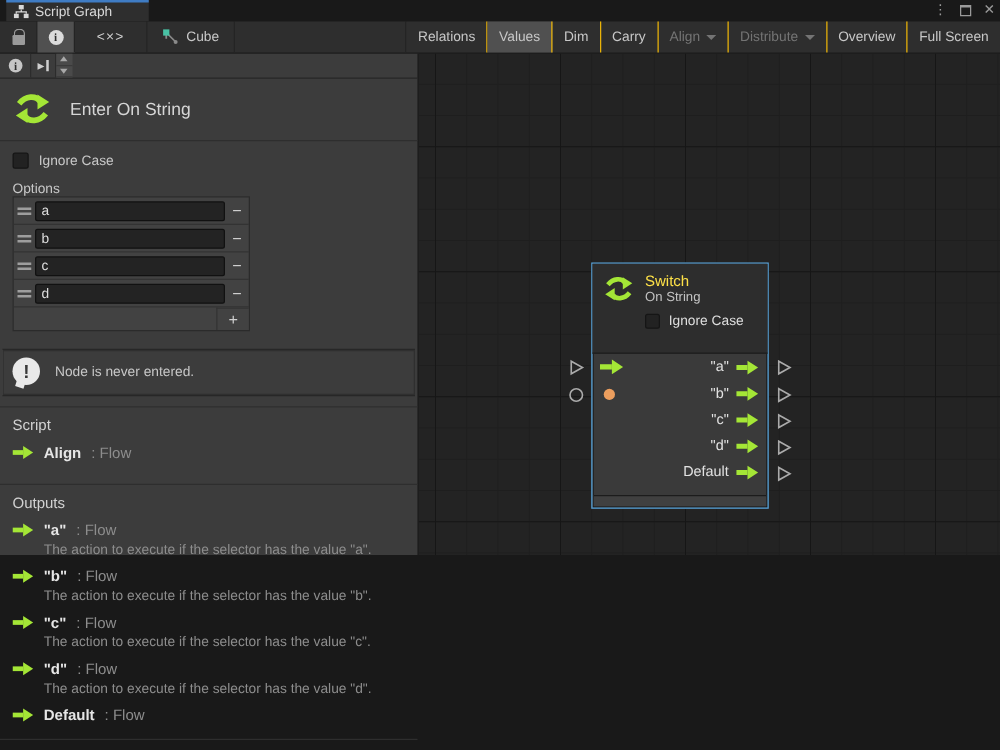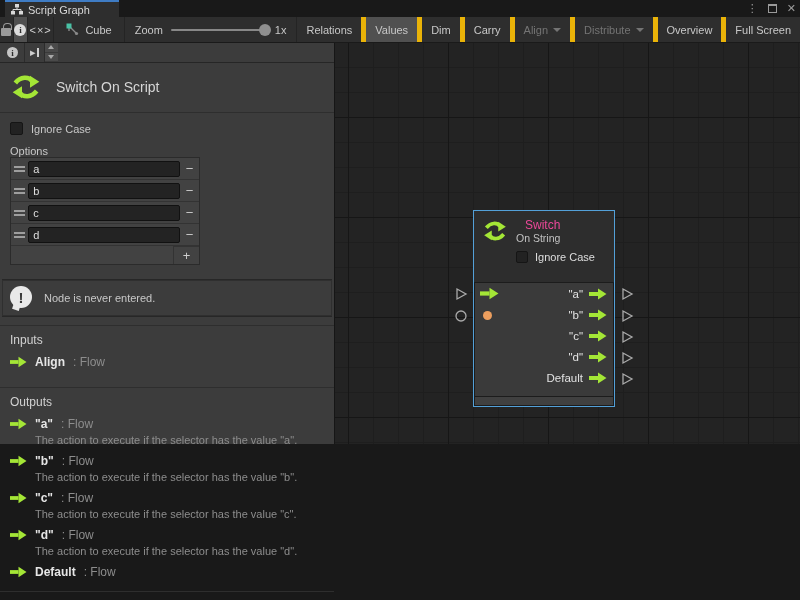--- a/index.html
+++ b/index.html
@@ -17,21 +17,21 @@
   .maxbox { width:9px; height:9px; border:1px solid #9a9a9a; border-top-width:2px; }
 
   
   .toolbar { height:26px; flex:0 0 26px; background:#2e2e2e; border-bottom:1px solid #1a1a1a;
     display:flex; align-items:stretch; color:#c8c8c8; font-size:11px; }
   .tb-btn { display:flex; align-items:center; justify-content:center; padding:0 9px; border-right:1px solid #242424; }
   .tb-btn.icon-btn { width:30px; padding:0; }
   .tb-btn.selected { background:#505050; }
   .tb-btn.disabled { color:#747474; }
   .tb-group-right { margin-left:auto; display:flex; align-items:stretch; border-left:1px solid #242424; }
-  .tb-group-right .tb-btn { border-right:5px solid #eab308; white-space:nowrap; }
+  .tb-group-right .tb-btn { border-right:1px solid #eab308; white-space:nowrap; }
   .tb-group-right .tb-btn:last-child { border-right:none; }
   .caret-down { width:0; height:0; border-left:4px solid transparent; border-right:4px solid transparent;
     border-top:4px solid #747474; margin-left:5px; }
   .lock { width:10px; height:8px; background:#9a9a9a; border-radius:1px; position:relative; margin-top:4px; }
   .lock:before { content:""; position:absolute; left:1.5px; top:-5px; width:7px; height:6px;
     border:1.5px solid #9a9a9a; border-bottom:none; border-radius:4px 4px 0 0; }
   .info-circle { width:12px; height:12px; border-radius:50%; background:#dcdcdc; color:#2e2e2e;
     font-size:9px; font-weight:bold; display:flex; align-items:center; justify-content:center; font-family:"Liberation Serif",serif; }
   .code-glyph { color:#cfcfcf; font-size:11px; letter-spacing:1px; }
   .graph-sel { display:flex; align-items:center; gap:6px; padding:0 12px; }
@@ -100,21 +100,21 @@
       linear-gradient(90deg, #161616 1px, transparent 1px),
       linear-gradient(#1e1e1e 1px, transparent 1px),
       linear-gradient(90deg, #1e1e1e 1px, transparent 1px);
     background-size:100px 100px, 100px 100px, 25px 25px, 25px 25px;
     background-position:0 74px, 13px 0, 0 24px, 13px 0; }
 
   .node { position:absolute; left:138px; top:167px; width:142px; height:197px;
     border:1px solid #53a0d8; background:#3a3a3a; box-shadow:0 0 0 1px #1b1b1b inset; }
   .node-header { height:72px; background:#2d2d2d; border-bottom:1px solid #1c1c1c; padding:7px 8px 0 8px; }
   .node-title-row { display:flex; gap:8px; }
-  .node-title { font-size:12px; color:#ec4899; line-height:14px;text-align:right; }
+  .node-title { font-size:12px; color:#fde047; line-height:14px; }
   .node-subtitle { font-size:10.5px; color:#c2c2c2; line-height:13px; }
   .node-ignore-row { display:flex; align-items:center; gap:7px; margin:6px 0 0 34px; }
   .node-ignore-row .checkbox { width:12px; height:12px; }
   .node-ignore-label { font-size:11px; color:#dedede; }
   .node-body { position:relative; }
   .node-port-row { height:21.2px; display:flex; align-items:center; justify-content:flex-end; padding-right:7px; gap:6px; }
   .node-port-label { font-size:11.5px; color:#e2e2e2; }
   .node-footer { height:9px; background:#404040; border-top:1px solid #1c1c1c; position:absolute; bottom:1px; left:1px; right:1px; }
   .inport-flow { position:absolute; left:6px; top:4px; }
   .inport-value { position:absolute; left:9px; top:27.5px; width:9px; height:9px; border-radius:50%; background:#ec9e5e; }
@@ -154,27 +154,20 @@
       <span class="code-glyph">&lt;×&gt;</span>
     </div>
     <div class="tb-btn graph-sel">
       <svg width="13" height="13" viewBox="0 0 13 13">
         <path d="M3 3 L10 10 M3 3 L3 8" stroke="#8a8a8a" stroke-width="1.4" fill="none"></path>
         <rect x="0.5" y="0.5" width="5" height="5" fill="#49c2a5"></rect>
         <circle cx="10.5" cy="10.5" r="1.6" fill="#8a8a8a"></circle>
       </svg>
       <span>Cube</span>
     </div>
-    <div class="zoom-area">
-      <span>Zoom</span>
-      <div class="zoom-track">
-        <div class="zoom-handle"></div>
-      </div>
-      <span>1x</span>
-    </div>
 
     <div class="tb-group-right">
       <div class="tb-btn">
         <span>Relations</span>
       </div>
       <div class="tb-btn selected">
         <span>Values</span>
       </div>
       <div class="tb-btn">
         <span>Dim</span>
@@ -219,21 +212,21 @@
         </div>
       </div>
 
       <div class="unit-title">
         <svg width="32" height="32" viewBox="0 0 24 24">
           <path d="M4 9 C8 4, 14 4, 16.5 7.5" stroke="#a4e636" stroke-width="3.4" fill="none"></path>
           <polygon points="15,3.5 22,8 15,12.5" fill="#a4e636"></polygon>
           <path d="M20 15 C16 20, 10 20, 7.5 16.5" stroke="#a4e636" stroke-width="3.4" fill="none"></path>
           <polygon points="9,11.5 2,16 9,20.5" fill="#a4e636"></polygon>
         </svg>
-        <span class="name">Switch On Script</span>
+        <span class="name">Enter On String</span>
       </div>
 
       <div class="ignore-row">
         <span class="checkbox"></span>
         <span>Ignore Case</span>
       </div>
 
       <div class="options-block">
         <span class="options-label">Options</span>
         <div class="options-list">
@@ -278,21 +271,21 @@
       <div class="warn-box">
         <span class="warn-icon">
           <span class="tail"></span>
           <span class="bubble">!</span>
         </span>
         <span>Node is never entered.</span>
       </div>
 
       <div class="section-divider"></div>
       <div class="section">
-        <div class="section-h">Inputs</div>
+        <div class="section-h">Script</div>
         <div class="port-row">
           <svg class="flow-arrow-sm" viewBox="0 0 18 12">
             <rect x="0" y="4" width="9" height="4" fill="#a4e636"></rect>
               <polygon points="9,0.5 17.5,6 9,11.5" fill="#a4e636"></polygon>
           </svg>
           <span class="port-name">Align</span>
           <span class="port-type"><span>:</span> <span>Flow</span></span>
         </div>
       </div>
 

